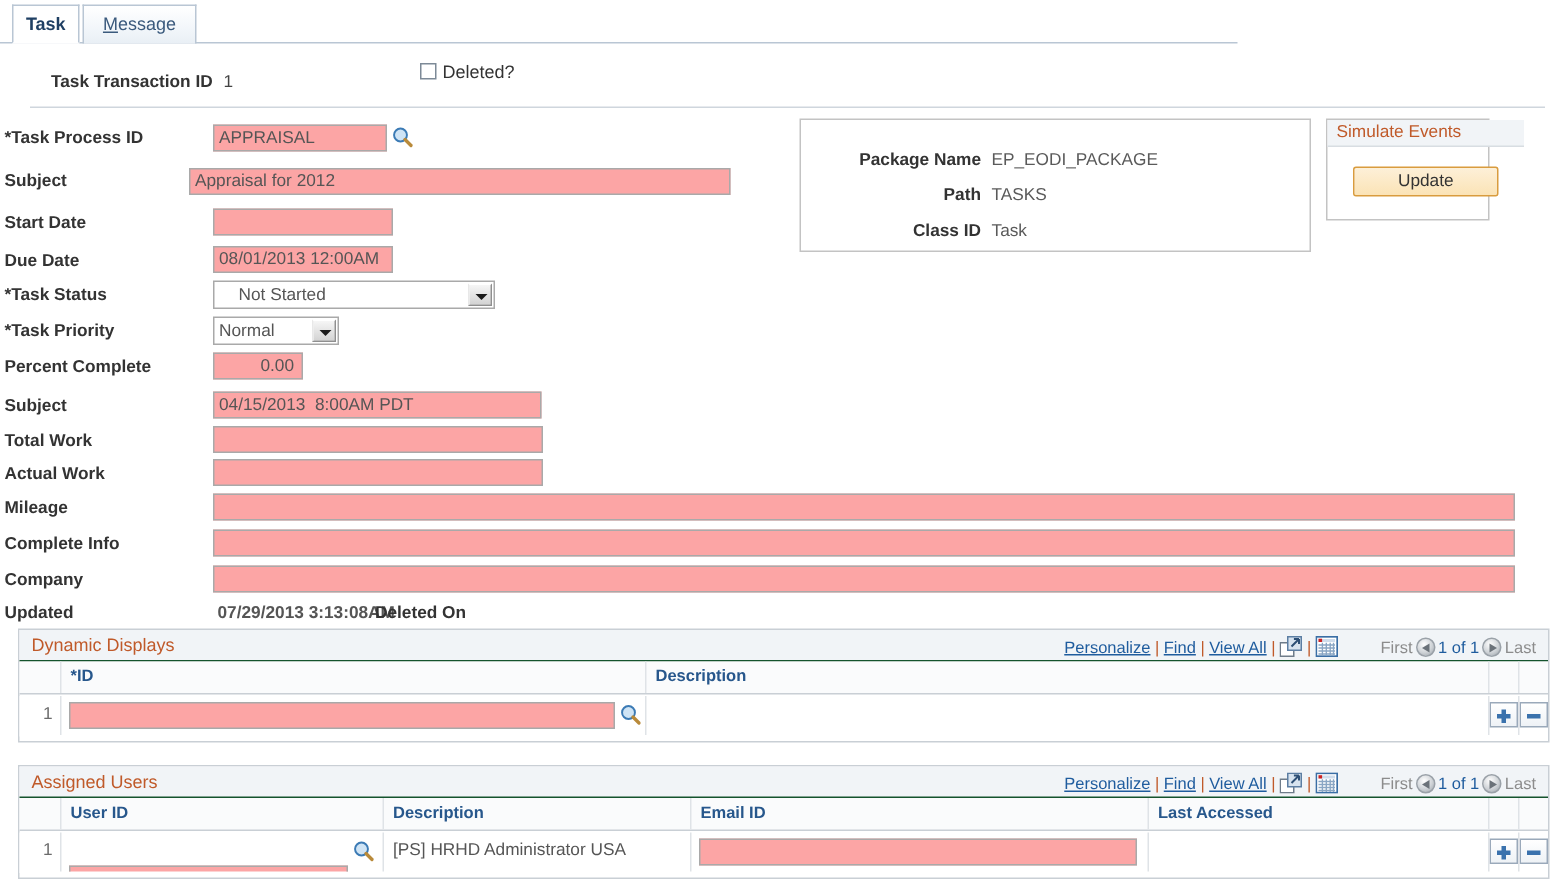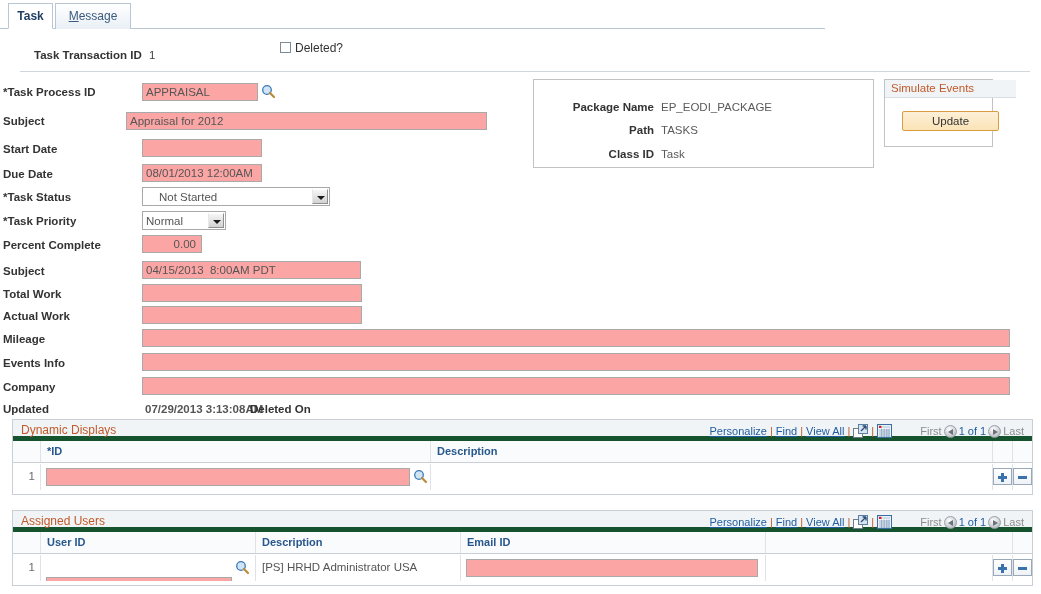--- a/index.html
+++ b/index.html
@@ -156,21 +156,21 @@
     color: #333; font-size: 11.5px;
     text-align: center; line-height: 18px;
     cursor: pointer;
   }
 
   
   .grid { position: absolute; border: 1px solid #c9cfd5; background:#ffffff; }
   .grid-title {
     position: absolute; left: 0; top: 0; height: 21px;
     background: #f1f4f7;
-    border-bottom: 5px solid #14532d;
+    border-bottom: 1px solid #14532d;
     text-align: center;
   }
   .grid-title .caption {
     position: absolute; left: 8px; top: 3px;
     color: #c05a2a; font-size: 12px;
   }
   .gtools {
     position: absolute; top: 4px; right: 8px;
     font-size: 11px; white-space: nowrap;
   }
@@ -296,21 +296,21 @@
 
   <div class="flabel" style="top:288px;">Total Work</div>
   <input class="finput" style="left: 142px; top: 284px; width: 220px;" value="">
 
   <div class="flabel" style="top:310px;">Actual Work</div>
   <input class="finput" style="left: 142px; top: 306px; width: 220px;" value="">
 
   <div class="flabel" style="top:333px;">Mileage</div>
   <input class="finput" style="left: 142px; top: 329px; width: 868px;" value="">
 
-  <div class="flabel" style="top:357px;">Events Info</div>
+  <div class="flabel" style="top:357px;">Complete Info</div>
   <input class="finput" style="left: 142px; top: 353px; width: 868px;" value="">
 
   <div class="flabel" style="top:381px;">Company</div>
   <input class="finput" style="left: 142px; top: 377px; width: 868px;" value="">
 
   <div class="flabel" style="top:403px;">Updated</div>
   <div class="fstatic" style="left:145px;top:403px;font-weight:bold;">07/29/2013 3:13:08AM</div>
   <div class="flabel" style="top:403px;left:250px;width:180px;text-align:left;">Deleted On</div>
   <div class="fstatic" style="left:470px;top:403px;"></div>
 
@@ -397,20 +397,21 @@
         <span style="display:inline-block;width:22px;"></span>
         <span class="nav-dis">First</span><span class="navarrow prev"></span><span class="nav-cur">1 of 1</span><span class="navarrow next"></span><span class="nav-dis">Last</span>
       </span>
     </div>
 
     <div class="gheadrow" style="top:21px;width:1019px;">
       <div class="gh" style="left:0;width:28px;"></div>
       <div class="gh" style="left:28px;width:215px;">User ID</div>
       <div class="gh" style="left:243px;width:205px;">Description</div>
       <div class="gh" style="left:448px;width:305px;">Email ID</div>
+      <div class="gh" style="left:753px;width:227px;">Last Accessed</div>
       <div class="gh plain" style="left:980px;width:20px;"></div>
       <div class="gh plain" style="left:1000px;width:19px;border-right:none;"></div>
     </div>
 
     <div class="gdatarow" style="top:44px;width:1019px;">
       <div class="rownum">1</div>
       <div class="gcell" style="left:28px;width:215px;padding:0;">
         <input class="finput" style="position: absolute; left: 5px; top: 22px; width: 186px;" value="HHDUSA_ADMIN">
         <span class="lookup" style="left:194px;top:5px;">
           <svg width="15" height="15" viewBox="0 0 15 15">

